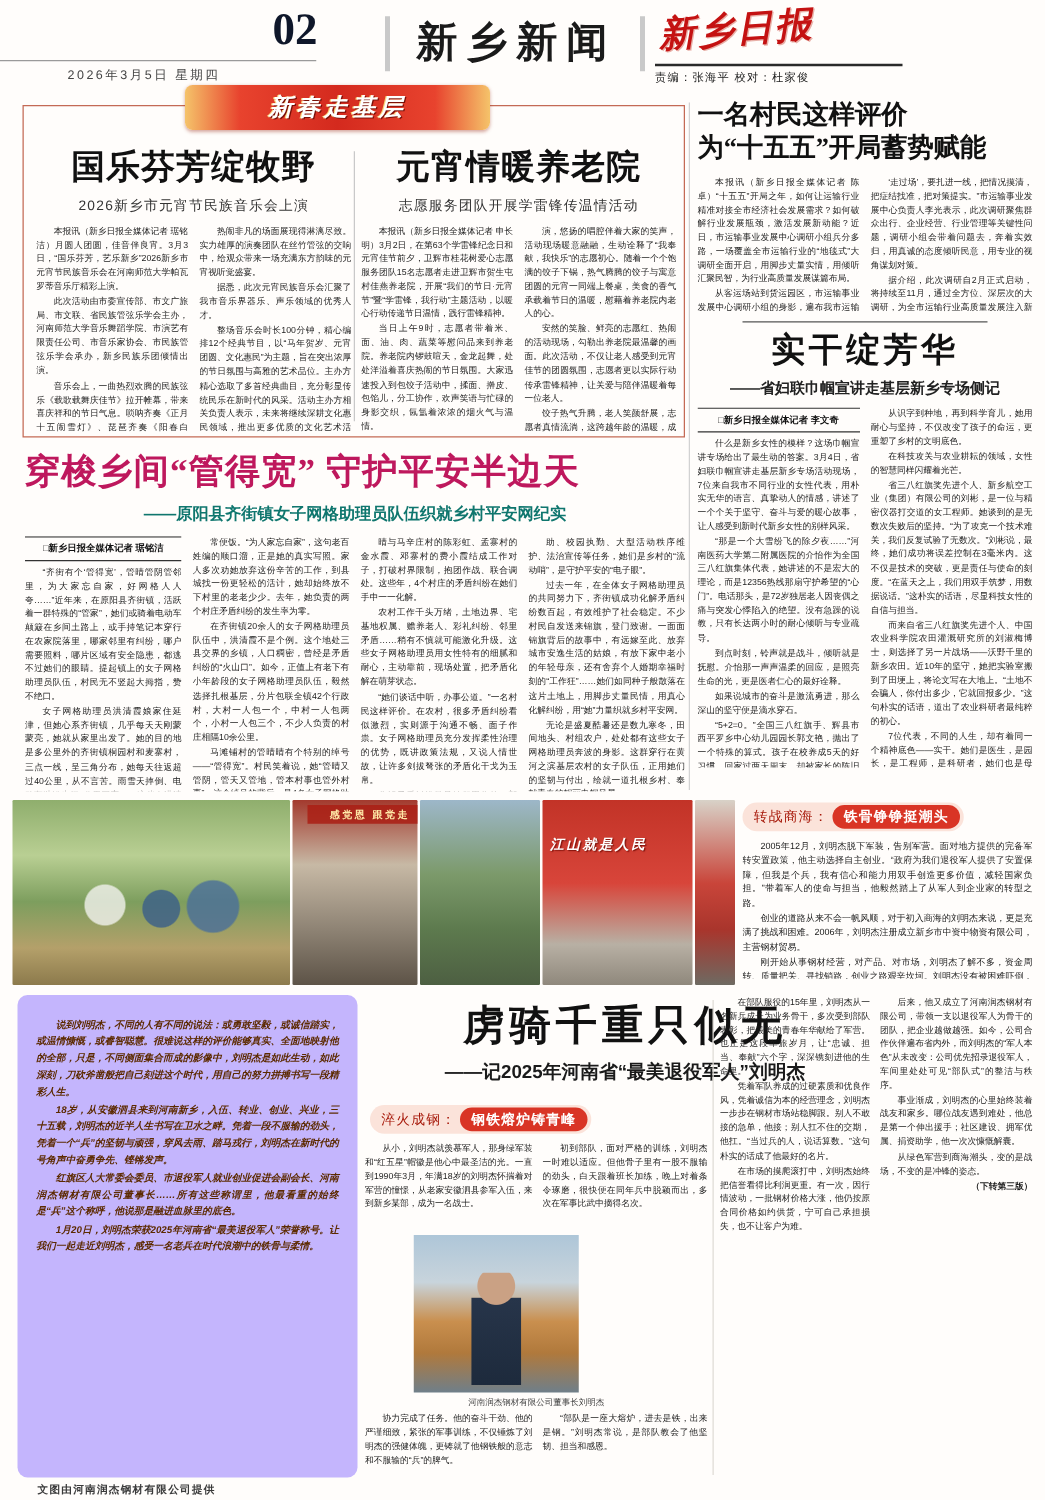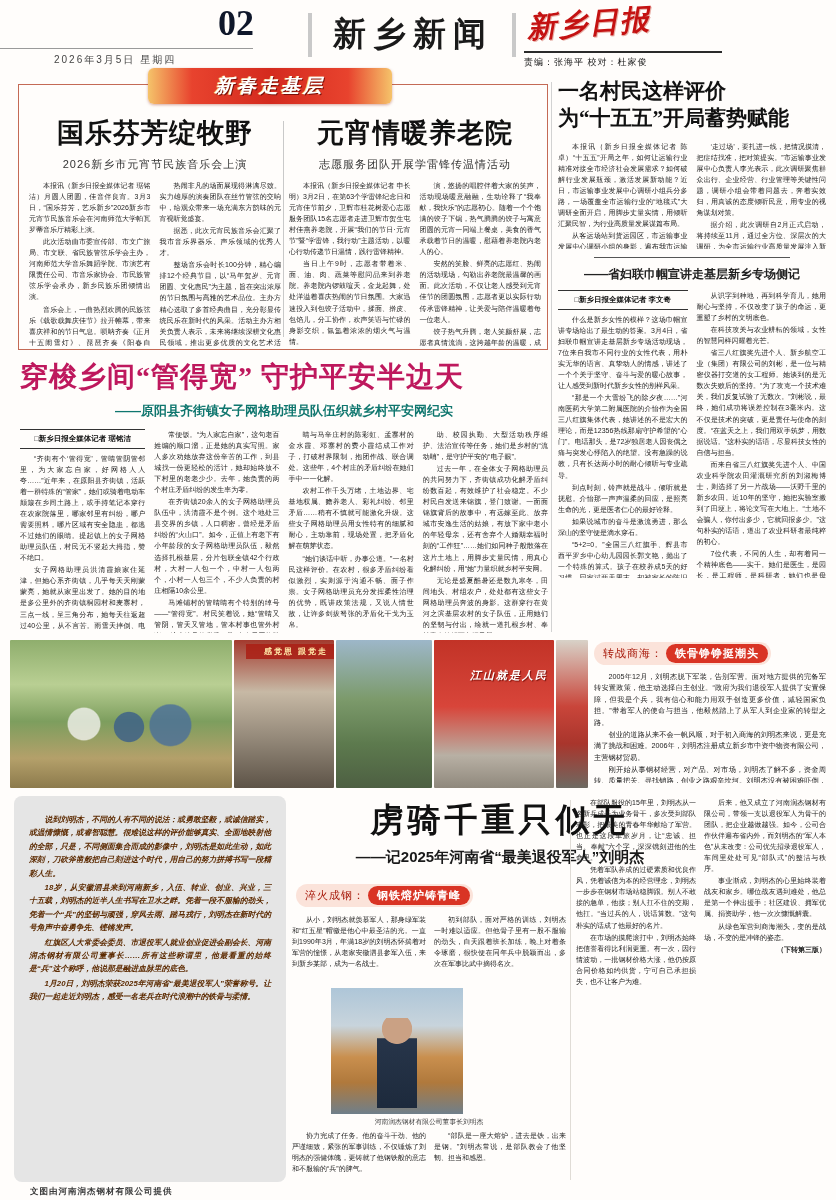--- a/index.html
+++ b/index.html
@@ -50,32 +50,32 @@
   .grid-art .body-cols { margin-top:9px; height:204px; overflow:hidden; }
 
   
   .photo { position:absolute; top:640px; height:148px; overflow:hidden; border-radius:1px; }
   .ph1 { left:10px; width:222px; background:linear-gradient(180deg,#8fae6d 0%,#b9cf93 30%,#7d9e5e 55%,#b4a06a 80%,#8c7a4c 100%); }
   .ph1::after { content:""; position:absolute; left:20px; top:60px; width:180px; height:60px; background:radial-gradient(circle at 30% 40%, #f2f2ee 12%, transparent 13%), radial-gradient(circle at 55% 45%, #3a5f8a 14%, transparent 15%), radial-gradient(circle at 78% 42%, #4a6f9a 14%, transparent 15%); opacity:.8; }
   .ph2 { left:234px; width:100px; background:linear-gradient(180deg,#a33a2e 0%,#c7b9a5 35%,#8e8374 70%,#5d5347 100%); }
   .ph2-banner { position:absolute; left:12px; top:4px; width:100%; text-align:center; color:#ffe9a8; background:rgba(170,30,20,.85); font-size:8px; font-weight:bold; letter-spacing:2px; padding:2px 0; }
   .ph3 { left:336px; width:96px; background:linear-gradient(180deg,#9db7c9 0%,#7c9a6b 40%,#5d7a4e 70%,#4d5f42 100%); }
   .ph4 { left:434px; width:120px; background:linear-gradient(180deg,#c23327 0%,#d8453a 45%,#b8b0a4 78%,#8f887c 100%); }
-  .ph4-mural { position:absolute; left:6px; top:28px; width:108px; text-align:right; color:#fff; font-size:11px; font-weight:bold; font-style:italic; letter-spacing:2px; text-shadow:1px 1px 1px #7a0f08; }
+  .ph4-mural { position:absolute; left:6px; top:28px; width:108px; text-align:left; color:#fff; font-size:11px; font-weight:bold; font-style:italic; letter-spacing:2px; text-shadow:1px 1px 1px #7a0f08; }
   .ph5 { left:556px; width:32px; background:linear-gradient(180deg,#d8d2c8 0%,#c9453a 45%,#a9352c 70%,#6e6a62 100%); }
 
   
   .biz { position:absolute; left:594px; top:642px; width:232px; }
   .pill { display:inline-flex; align-items:center; background:#fbe3da; border-radius:12px; padding:2px 3px 2px 9px; }
   .pill .pre { color:#a61708; font-weight:400; font-size:11px; letter-spacing:1px; }
   .pill .main { background:#d93425; color:#fff; font-weight:900; font-size:11px; letter-spacing:1px; border-radius:10px; padding:2px 9px; margin-left:3px; }
   .biz .tcol { margin-top:6px; font-size:7.2px; height:112px; overflow:hidden; }
 
   
-  .intro-box { position:absolute; left:14px; top:796px; width:272px; height:386px; background:#e5e5e5; border-radius:8px; padding:17px 15px; }
+  .intro-box { position:absolute; left:14px; top:796px; width:272px; height:386px; background:#c4b5fd; border-radius:8px; padding:17px 15px; }
   .intro-box .tcol { font-size:7.8px; line-height:1.72; color:#5c2a00; font-style:italic; font-weight:bold; }
   .feat-hl { position:absolute; left:288px; top:798px; width:424px; text-align:center; font-size:33px; font-weight:900; font-family:"Liberation Serif", serif; color:#111; letter-spacing:4px; }
   .feat-sub { position:absolute; left:288px; top:848px; width:424px; text-align:center; font-size:15px; font-weight:bold; color:#1a1a1a; }
   .feat-glow { position:absolute; left:286px; top:792px; width:430px; height:86px; background:radial-gradient(ellipse at center, #fdf3dc 0%, rgba(253,243,220,0) 70%); z-index:-1; }
   .pill-row { position:absolute; left:296px; top:884px; }
   .feat-colA1 { position:absolute; left:292px; top:914px; width:134px; height:70px; overflow:hidden; }
   .feat-colB1 { position:absolute; left:434px; top:914px; width:132px; height:70px; overflow:hidden; }
   .feat-photo { position:absolute; left:331px; top:988px; width:132px; height:126px; background:linear-gradient(180deg,#aec6d8 0%,#c8d4dc 30%,#c98f4e 55%,#b0793c 75%,#6f7f8a 100%); overflow:hidden; }
   .feat-photo::after { content:""; position:absolute; left:46px; top:30px; width:40px; height:90px; background:radial-gradient(circle at 50% 12%, #caa184 18%, transparent 19%), linear-gradient(180deg, transparent 22%, #27354a 23%, #1d2a3c 100%); border-radius:6px 6px 0 0; }
   .feat-caption { position:absolute; left:292px; top:1117px; width:274px; text-align:center; font-size:6.8px; color:#444; }
@@ -157,20 +157,21 @@
         </div>
       <div class="tcol">
           <p>‘走过场’，要扎进一线，把情况摸清，把症结找准，把对策提实。”市运输事业发展中心负责人李光表示，此次调研聚焦群众出行、企业经营、行业管理等关键性问题，调研小组会带着问题去，奔着实效归，用真诚的态度倾听民意，用专业的视角谋划对策。</p>
           <p>据介绍，此次调研自2月正式启动，将持续至11月，通过全方位、深层次的大调研，为全市运输行业高质量发展注入新的活力。</p>
         </div>
     </div>
   </div>
   <div class="sep-rule"></div>
 
   <div class="shigan">
+    <div class="hl">实干绽芳华</div>
     <div class="sub">——省妇联巾帼宣讲走基层新乡专场侧记</div>
     <div class="body-cols">
       <div class="tcol">
         <div class="byline-box">□新乡日报全媒体记者 李文奇</div>
         <div>
             <p>什么是新乡女性的模样？这场巾帼宣讲专场给出了最生动的答案。3月4日，省妇联巾帼宣讲走基层新乡专场活动现场，7位来自我市不同行业的女性代表，用朴实无华的语言、真挚动人的情感，讲述了一个个关于坚守、奋斗与爱的暖心故事，让人感受到新时代新乡女性的别样风采。</p>
             <p>“那是一个大雪纷飞的除夕夜……”河南医药大学第二附属医院的介怡作为全国三八红旗集体代表，她讲述的不是宏大的理论，而是12356热线那扇守护希望的“心门”。电话那头，是72岁独居老人因丧偶之痛与突发心悸陷入的绝望。没有急躁的说教，只有长达两小时的耐心倾听与专业疏导。</p>
             <p>到点时刻，铃声就是战斗，倾听就是抚慰。介怡那一声声温柔的回应，是照亮生命的光，更是医者仁心的最好诠释。</p>
             <p>如果说城市的奋斗是激流勇进，那么深山的坚守便是滴水穿石。</p>
             <p>“5+2=0。”全国三八红旗手、辉县市西平罗乡中心幼儿园园长郭文艳，抛出了一个特殊的算式。孩子在校养成5天的好习惯，回家过两天周末，却被家长的陈旧观念打回原形——这是乡村教育的痛点。</p>

